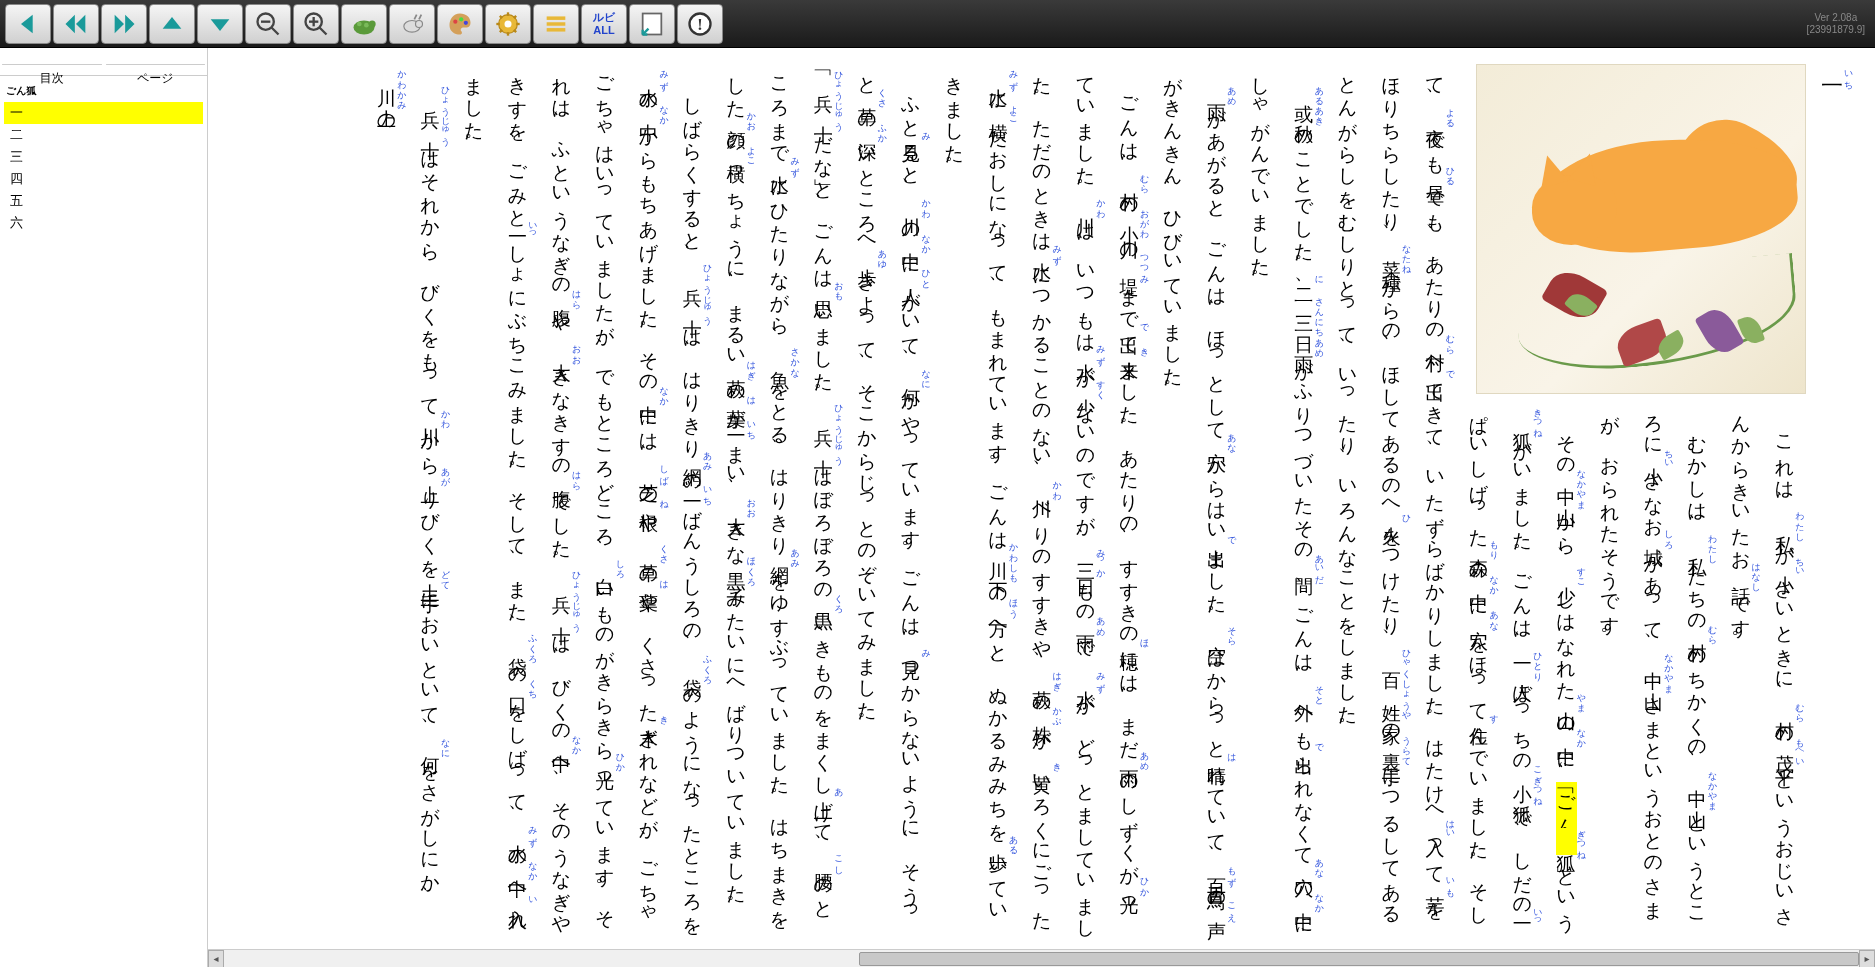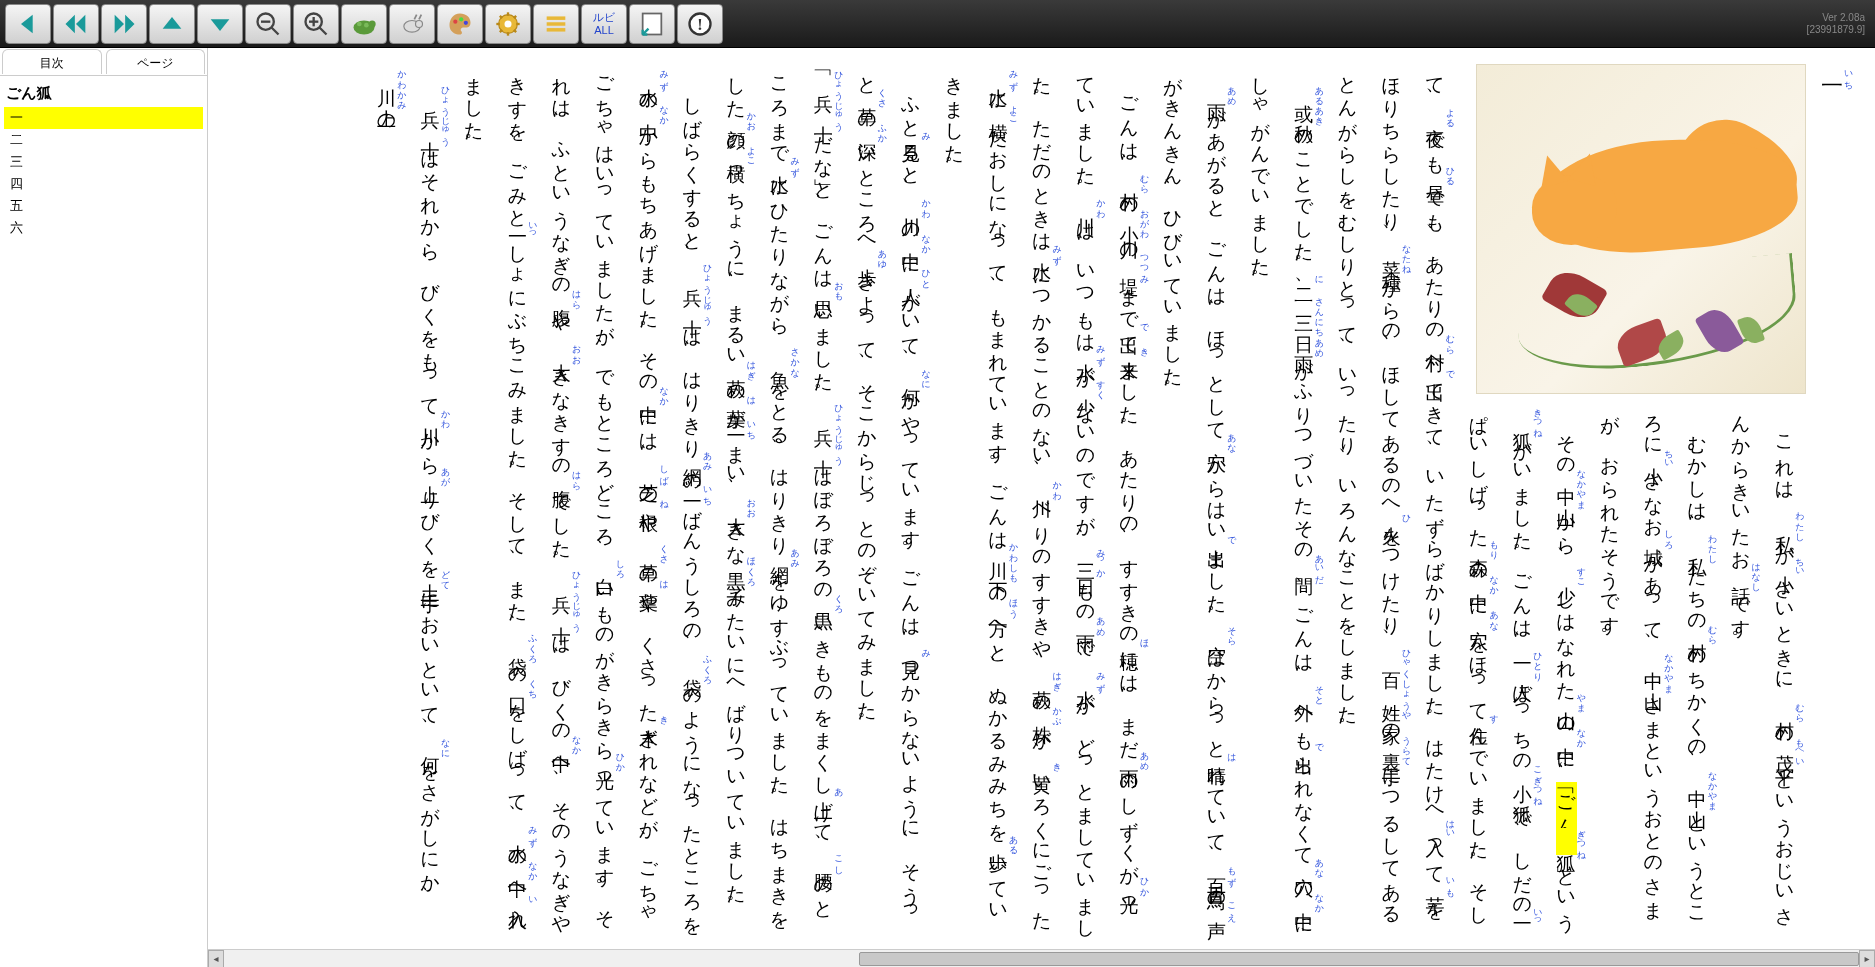--- a/index.html
+++ b/index.html
@@ -1,27 +1,27 @@
 <!DOCTYPE html>
 <html><head>
 <meta charset="utf-8">
 <style>
 *{margin:0;padding:0;box-sizing:border-box}
 body{font-family:"MS Mincho","Hiragino Mincho Pro",serif;background:#fff;overflow:hidden}
 .toolbar{height:48px;background:linear-gradient(to bottom,#3a3a3a 0%,#1a1a1a 100%);display:flex;align-items:center;padding:0 4px;border-bottom:1px solid #000}
 .tbtn{width:46px;height:40px;background:linear-gradient(to bottom,#f5f5f5 0%,#d0d0d0 100%);border:1px solid #888;border-radius:4px;margin:0 1px;display:flex;align-items:center;justify-content:center;cursor:pointer;font-size:18px}
 .tbtn svg{width:28px;height:28px}
-.ver-info{margin-left:auto;text-align:right;color:#888;font-size:10px;font-family:sans-serif;padding-right:6px;line-height:1.2}
+.ver-info{margin-left:auto;text-align:center;color:#888;font-size:10px;font-family:sans-serif;padding-right:6px;line-height:1.2}
 .main{display:flex;height:calc(100vh - 48px);width:100%}
 .sidebar{width:208px;min-width:208px;border-right:1px solid #ccc;background:#fff;font-family:"MS Gothic",sans-serif}
 .tabs{display:flex;height:28px;border-bottom:1px solid #ccc}
-.tab{flex:1;text-align:center;font-size:12px;line-height:26px;border:1px solid #ccc;border-bottom:none;border-radius:6px 6px 0 0;background:#fff;margin:1px 2px;cursor:pointer}
+.tab{flex:1;text-align:center;font-size:12px;line-height:26px;border:1px solid #ccc;border-bottom:none;border-radius:6px 6px 0 0;background:#fff;margin:16px 2px;cursor:pointer}
 .tab.active{background:#fff;font-weight:normal}
 .toc-body{padding:4px}
-.toc-title{font-size:15px;padding:4px 2px;font-weight:bold}
+.toc-title{font-size:10px;padding:4px 2px;font-weight:bold}
 .toc-item{font-size:13px;padding:2px 6px;cursor:pointer}
 .toc-item.current{background:#ffff00}
 .content-wrap{flex:1;position:relative;overflow:hidden;background:#fff}
 .content{position:absolute;top:0;right:0;bottom:20px;left:0;writing-mode:vertical-rl;text-orientation:mixed;font-size:19px;line-height:2.3;padding:16px 18px 16px 8px;overflow-x:auto;overflow-y:hidden;letter-spacing:0.05em}
 .content p{margin:0}
 .content rt{font-size:9px;color:#3355dd;font-family:sans-serif;letter-spacing:0}
 .hl{background:#ffff00}
 .chap-num{font-size:22px}
 .illust{width:330px;height:330px;background:linear-gradient(135deg,#f3ecd8 0%,#f9f4e8 60%,#eee5cc 100%);border:1px solid #e0d8c0;margin:0 0 8px 6px;float:left;position:relative;overflow:hidden}
 .fox-body{position:absolute;top:75px;left:60px;width:260px;height:110px;background:#f7a843;border-radius:60% 70% 50% 55%/70% 60% 50% 60%;transform:rotate(-5deg)}
@@ -130,21 +130,21 @@
     </div>
   <div class="tbtn">
       <svg viewBox="0 0 24 24">
         <g stroke="#e8b838" stroke-width="3">
           <line x1="4" y1="7" x2="20" y2="7"></line>
           <line x1="4" y1="12" x2="20" y2="12"></line>
           <line x1="4" y1="17" x2="20" y2="17"></line>
         </g>
       </svg>
     </div>
-  <div class="tbtn" style="font-family:sans-serif;font-size:11px;line-height:1.1;font-weight:normal;color:#2244cc;flex-direction:column">
+  <div class="tbtn" style="font-family:sans-serif;font-size:11px;line-height:1.1;font-weight:bold;color:#2244cc;flex-direction:column">
       <span>ルビ</span>
       <span>ALL</span>
     </div>
   <div class="tbtn">
       <svg viewBox="0 0 24 24">
         <rect x="4" y="3" width="16" height="18" fill="#fff" stroke="#666" stroke-width="1.5"></rect>
         <path d="M4 21 L9 16" stroke="#1a9a9a" stroke-width="2"></path>
         <path d="M4 21 L4 17 M4 21 L8 21" stroke="#1a9a9a" stroke-width="2"></path>
       </svg>
     </div>

